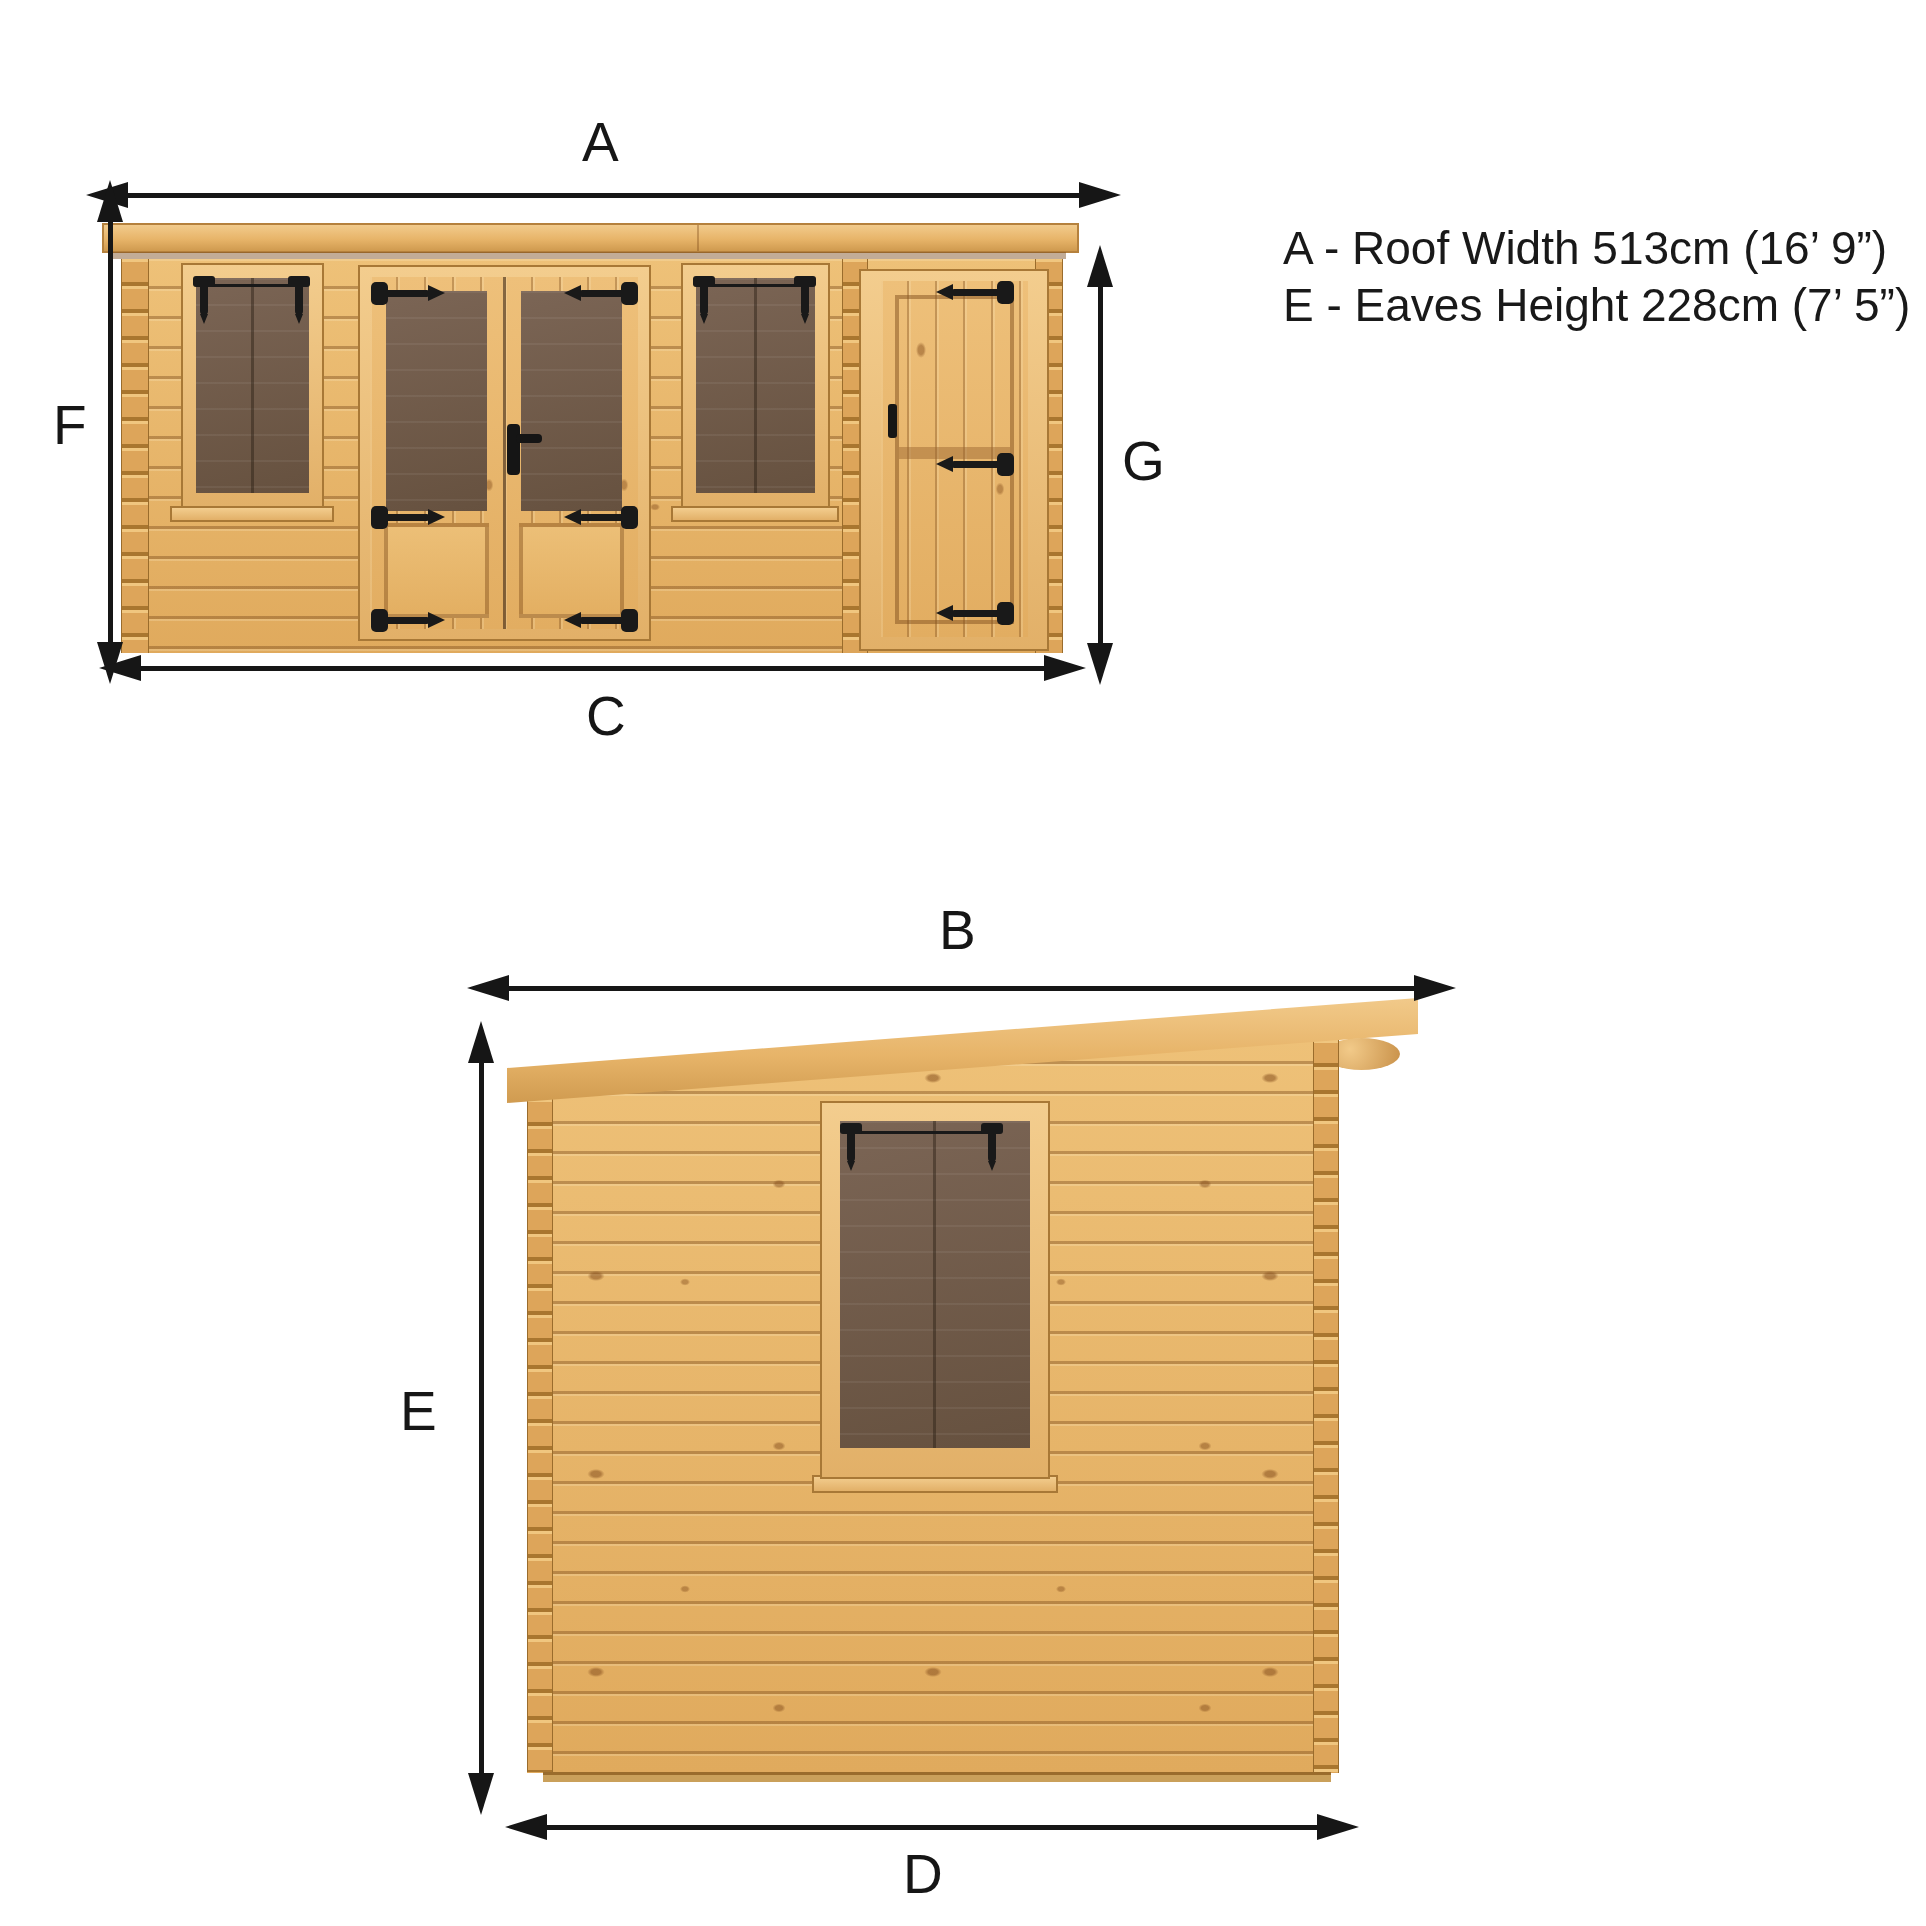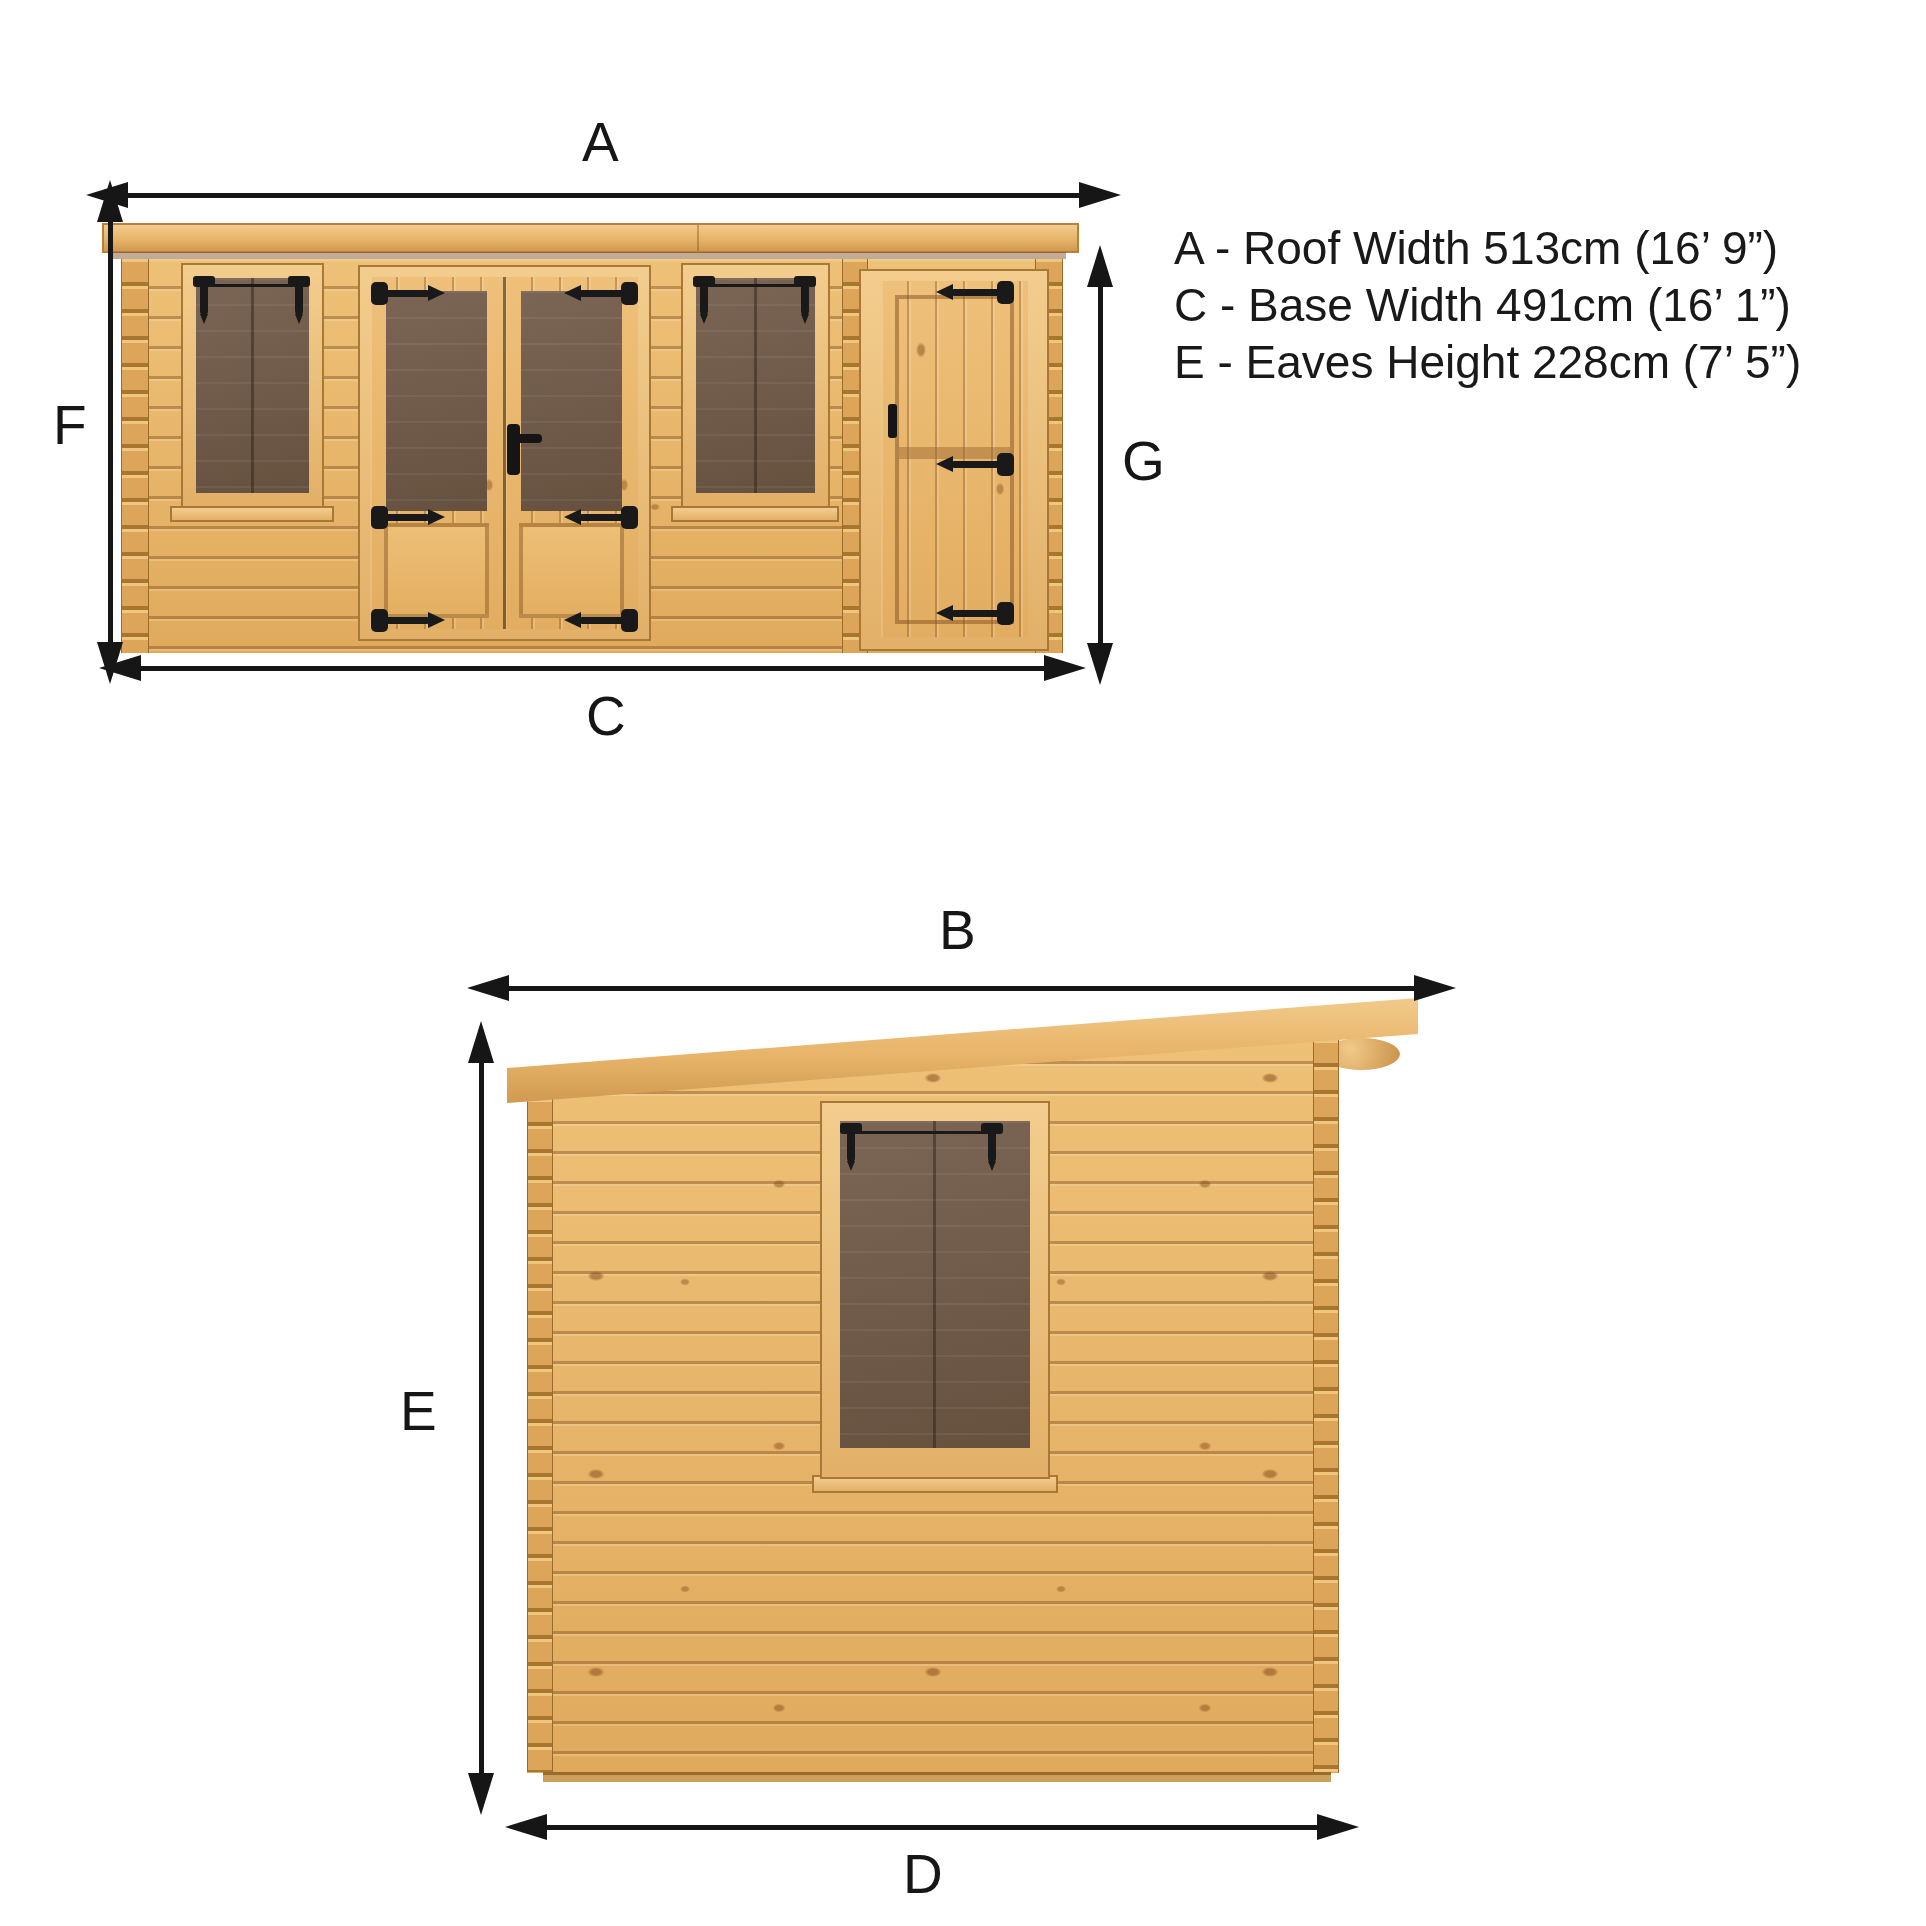--- a/index.html
+++ b/index.html
@@ -14,21 +14,21 @@
   .h-arrow::after{content:"";position:absolute;right:-40px;top:-11px;
     border-top:13px solid transparent;border-bottom:13px solid transparent;border-left:42px solid #161616;}
   .v-arrow{position:absolute;width:5px;background:#161616;}
   .v-arrow::before{content:"";position:absolute;top:-40px;left:-11px;
     border-left:13px solid transparent;border-right:13px solid transparent;border-bottom:42px solid #161616;}
   .v-arrow::after{content:"";position:absolute;bottom:-40px;left:-11px;
     border-left:13px solid transparent;border-right:13px solid transparent;border-top:42px solid #161616;}
   .dimlabel{position:absolute;font-size:55px;font-weight:400;color:#161616;line-height:1;}
 
   
-  .legend{position:absolute;left:1174px;top:220px;}
+  .legend{position:absolute;left:1283px;top:220px;}
   .legend-line{font-size:46px;line-height:57px;color:#191919;white-space:nowrap;font-weight:400;}
 
   
   .wood-h{
     background-image:
       radial-gradient(12px 7px at 69px 44px, rgba(134,79,30,.55) 0 40%, transparent 72%),
       radial-gradient(9px 6px at 252px 150px, rgba(134,79,30,.5) 0 40%, transparent 72%),
       radial-gradient(7px 5px at 158px 248px, rgba(134,79,30,.45) 0 40%, transparent 72%),
       repeating-linear-gradient(180deg, rgba(255,243,210,.22) 0 2px, rgba(0,0,0,0) 2px 27px, rgba(118,70,24,.40) 27px 30px),
       linear-gradient(180deg,#eec178,#e0aa5d);
@@ -136,21 +136,20 @@
     <div class="v-arrow" style="left:108px;top:220px;height:424px;"></div>
     <div class="dimlabel" style="left:53px;top:398px;">F</div>
     <div class="h-arrow" style="left:139px;top:666px;width:907px;"></div>
     <div class="dimlabel" style="left:586px;top:689px;">C</div>
     <div class="v-arrow" style="left:1098px;top:285px;height:360px;"></div>
     <div class="dimlabel" style="left:1122px;top:434px;">G</div>
   </div>
 
   <div class="legend">
     <div class="legend-line">A - Roof Width 513cm (16’ 9”)</div>
-    <div class="legend-line">C - Base Width 491cm (16’ 1”)</div>
     <div class="legend-line">E - Eaves Height 228cm (7’ 5”)</div>
   </div>
 
   <div>
 
     <div class="ellipse-log" style="left:1323px;top:1038px;width:77px;height:32px;"></div>
 
     <div class="abs wood-h" style="left:527px;top:1034px;width:812px;height:739px;
                 clip-path:polygon(0px 65px,812px 4px,812px 739px,0px 739px);"></div>
     <div class="log-col" style="left:527px;top:1099px;width:26px;height:673px;"></div>

